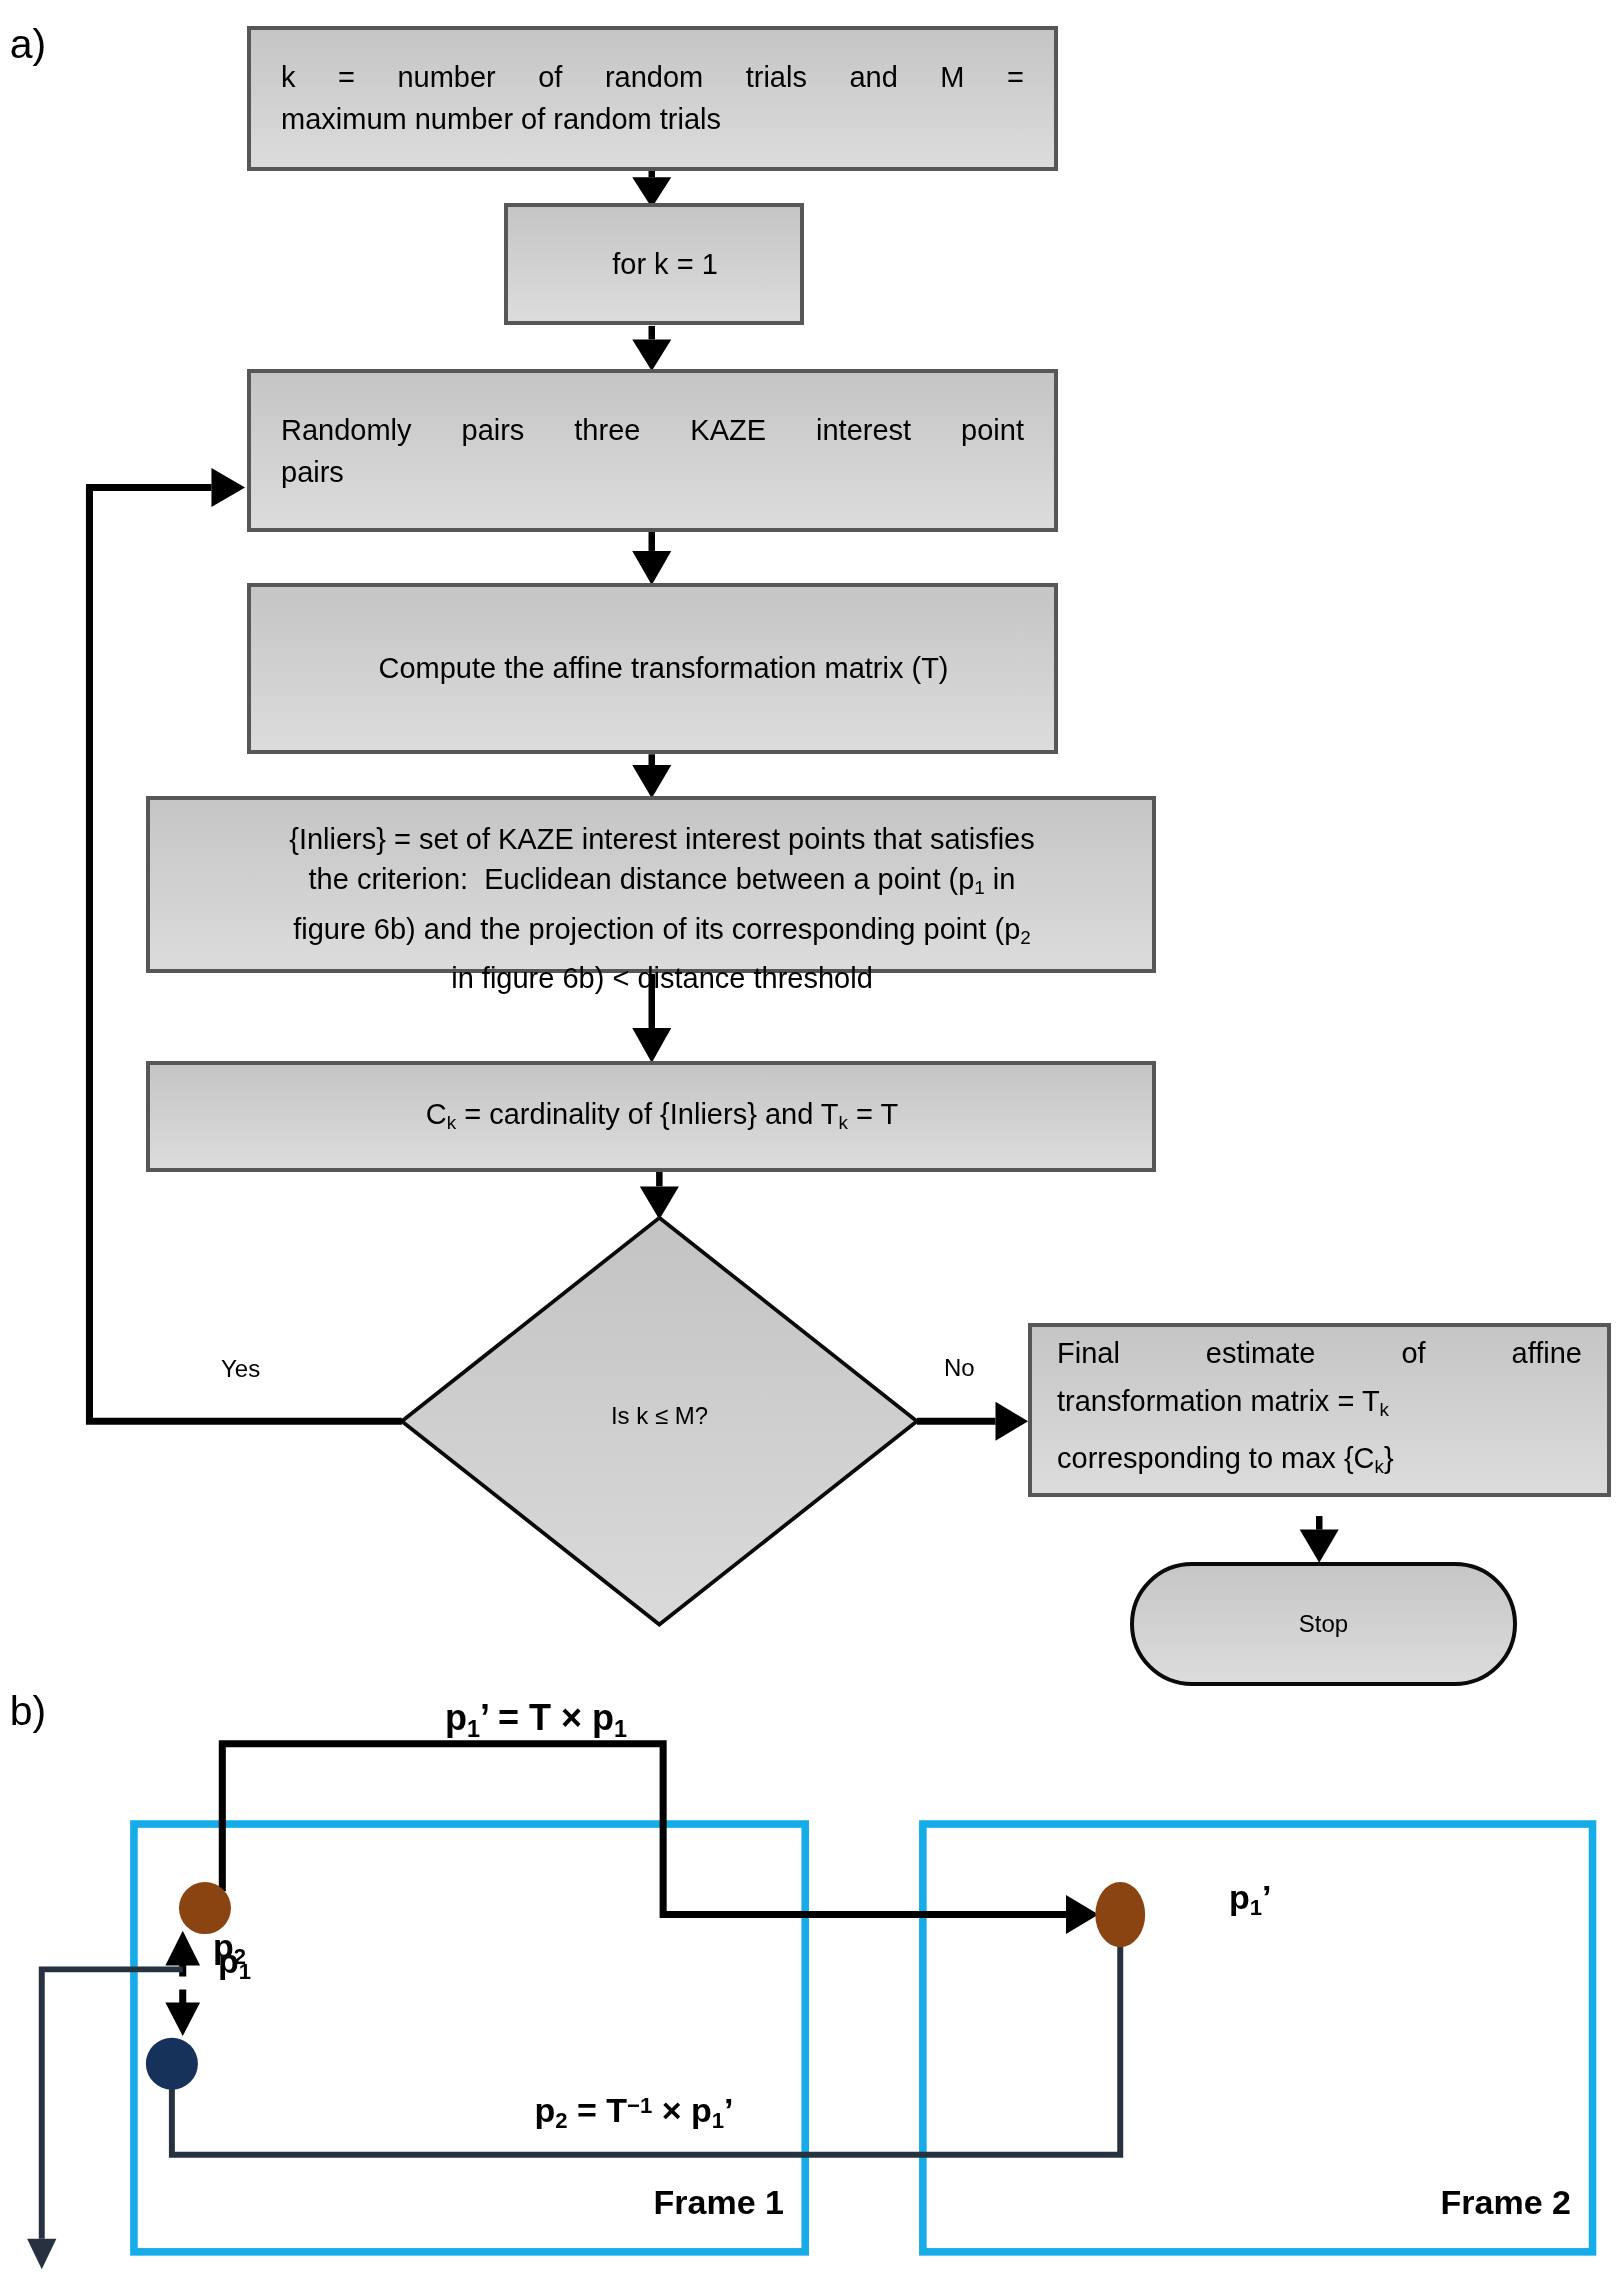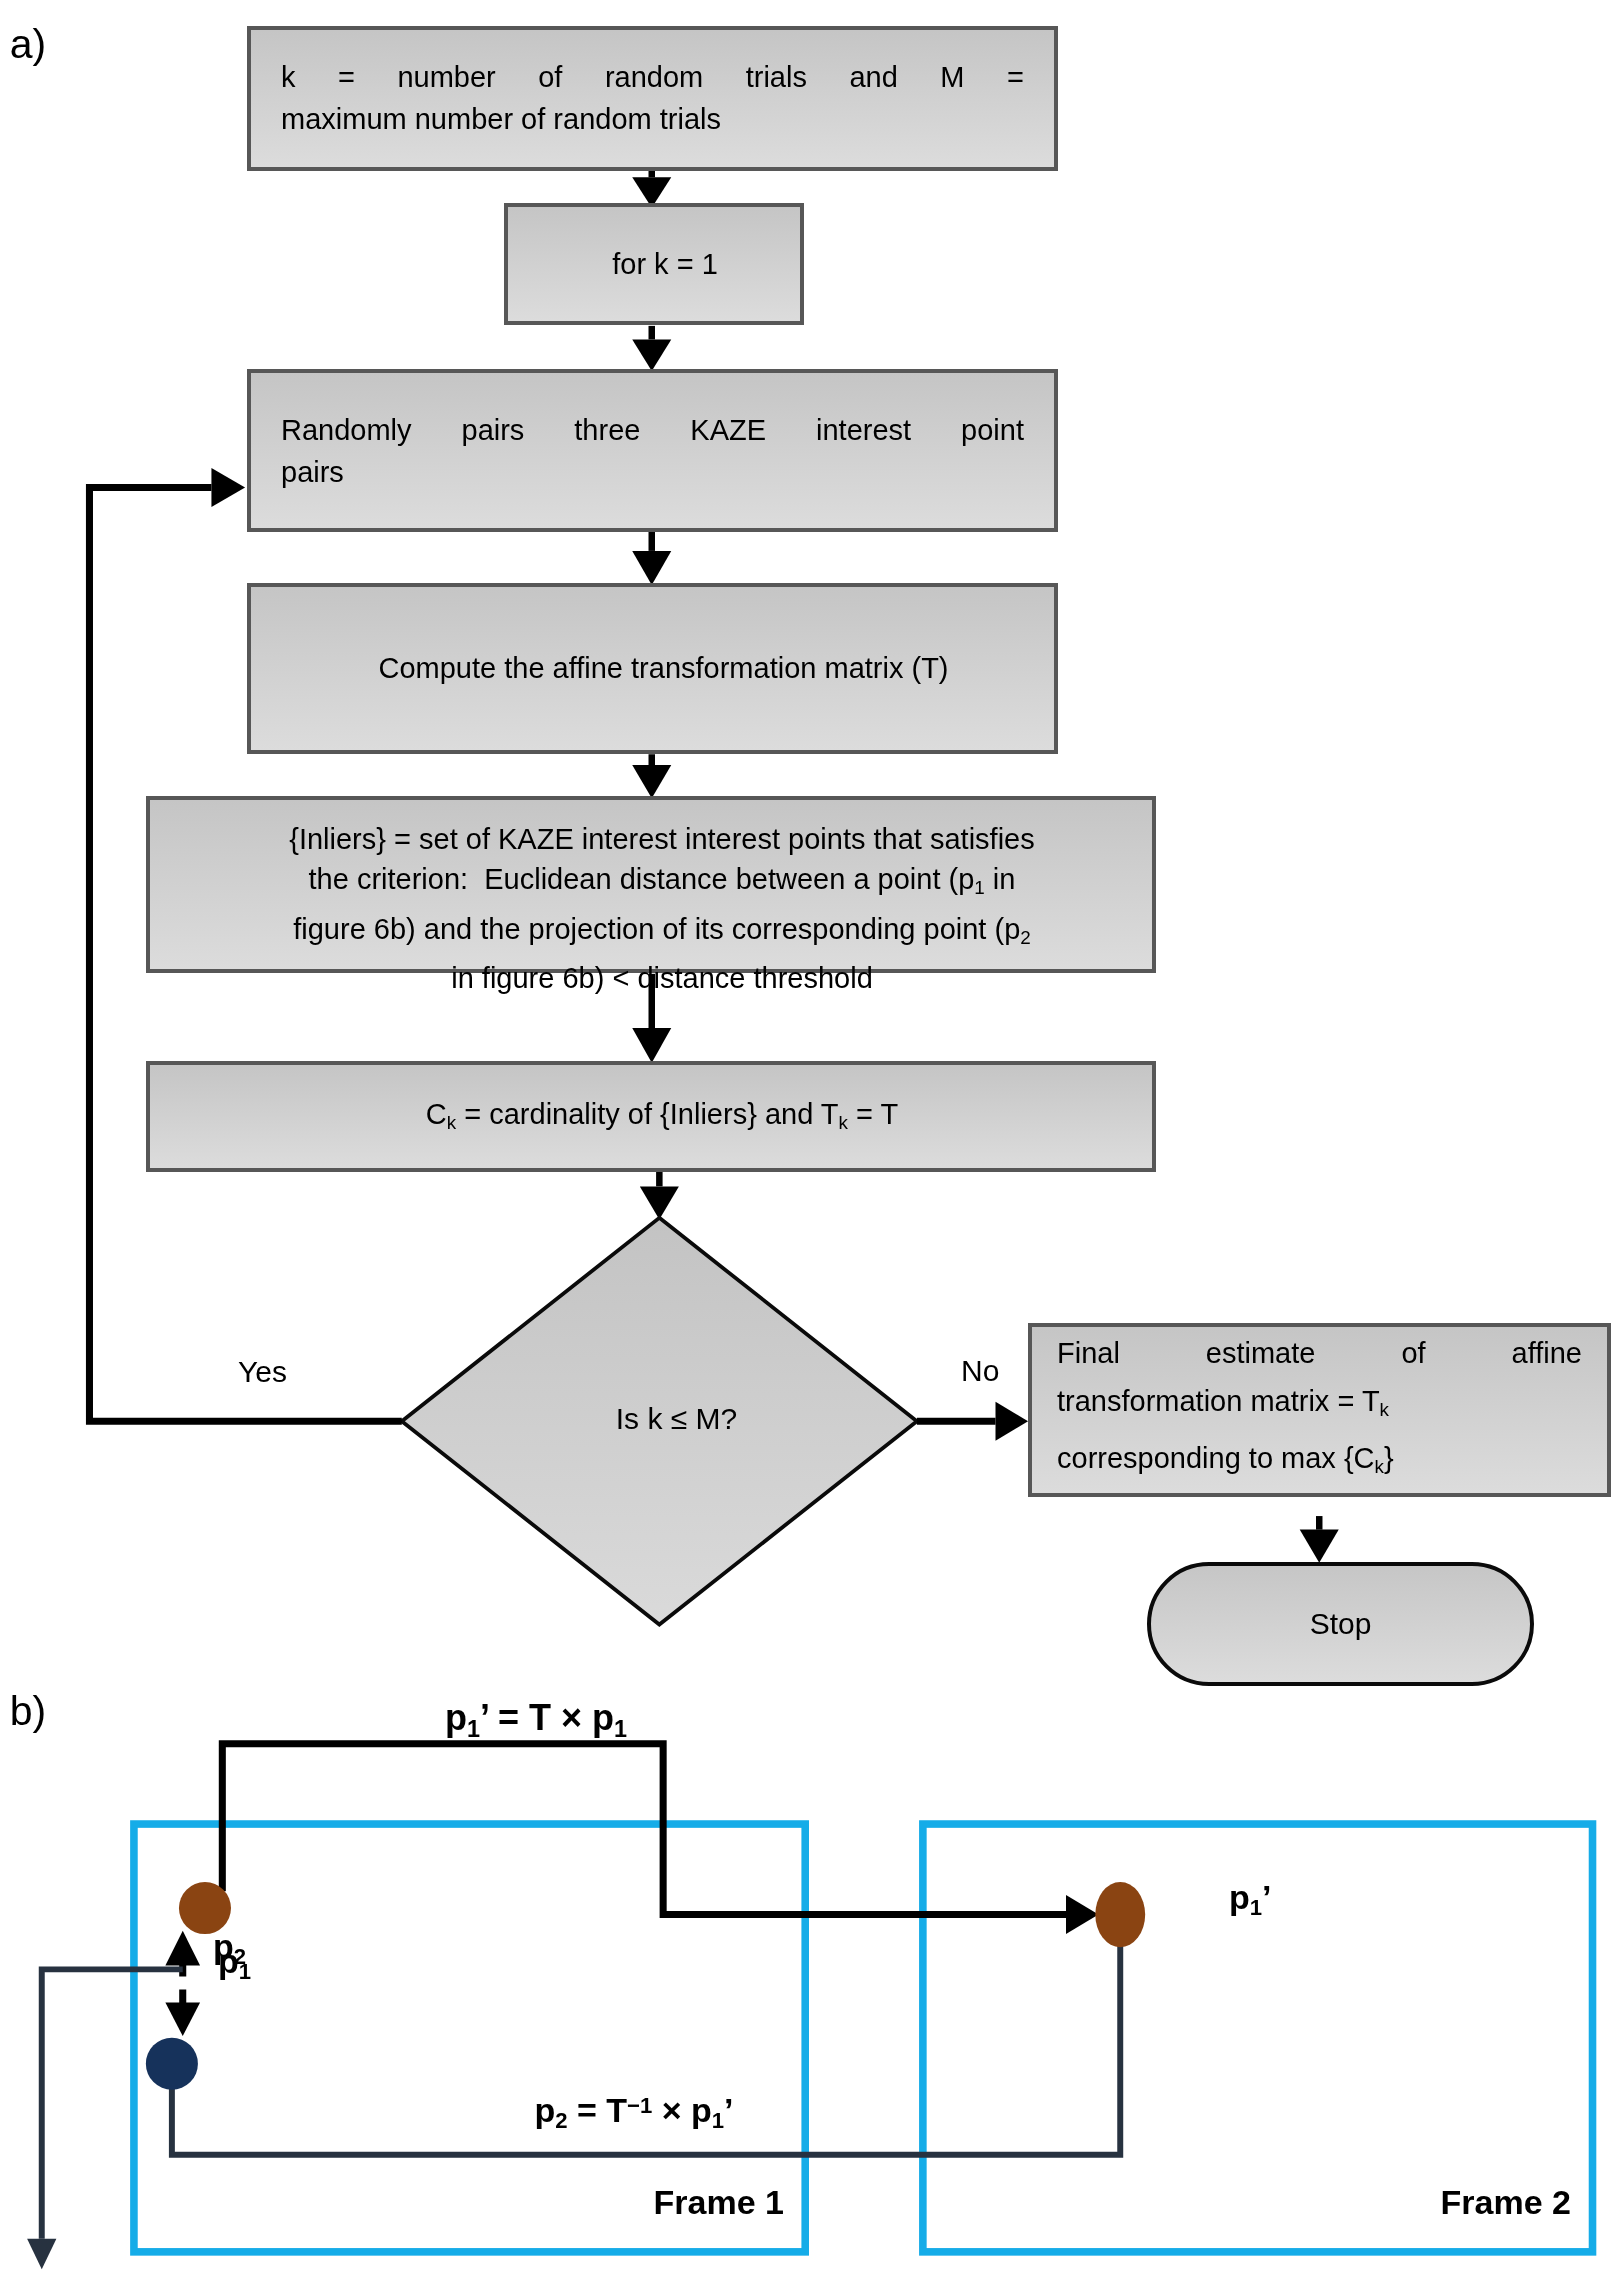--- a/index.html
+++ b/index.html
@@ -6,21 +6,21 @@
   #fig{position:relative;width:1618px;height:2273px;background:#ffffff;
        font-family:"Liberation Sans","DejaVu Sans",sans-serif;color:#000;}
   #wires{position:absolute;left:0;top:0;width:1618px;height:2273px;}
   .abs{position:absolute;box-sizing:border-box;}
   .pbox{background:linear-gradient(180deg,#c5c5c5 0%,#dcdcdc 100%);
         border:4.9px solid #575757;}
   .blines{display:flex;flex-direction:column;justify-content:center;height:100%;}
   .row{line-height:42px;white-space:nowrap;}
   .jrow{display:flex;justify-content:space-between;}
   .center{display:flex;align-items:center;justify-content:center;text-align:center;}
-  .fs54{font-size:29px;padding-left:22px;} .fs56{font-size:30px;margin-left:17px;} .fs62{font-size:34px;}
+  .fs54{font-size:29px;padding-left:22px;} .fs56{font-size:24px;} .fs62{font-size:34px;}
   .fs66{font-size:36px;} .fs76{font-size:41px;}
   .bold{font-weight:bold;}
   .sub{font-size:0.65em;vertical-align:-0.28em;}
   .sup{font-size:0.65em;vertical-align:0.42em;}
   .stop-shape{background:linear-gradient(180deg,#c6c6c6 0%,#dcdcdc 100%);
         border:4.3px solid #0a0a0a;border-radius:65px;}
   .rt{text-align:right;}
 </style>
 </head>
 <body>

